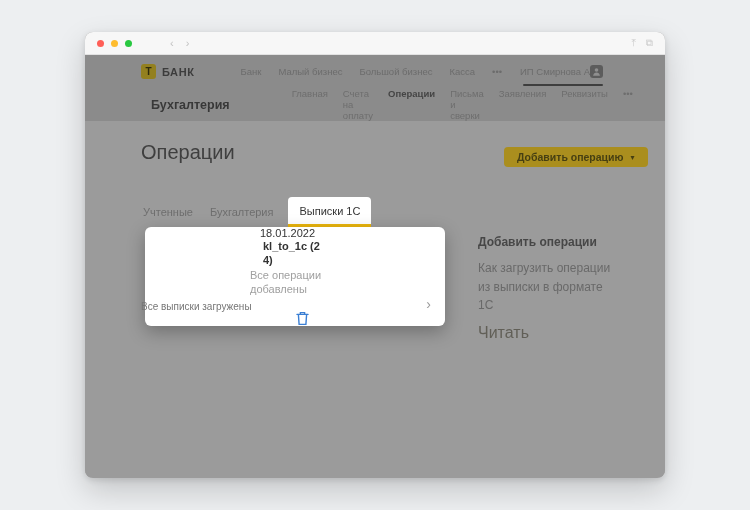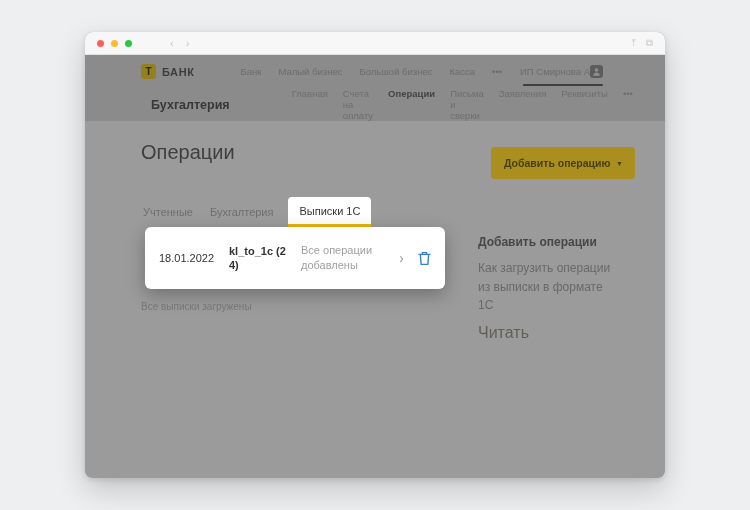--- a/index.html
+++ b/index.html
@@ -43,37 +43,37 @@
     display:flex; align-items:center; padding:0 56px; }
   .burger { width:14px; display:flex; flex-direction:column; gap:3px; }
   .burger span { height:1.6px; background:#3f3f3f; border-radius:1px; }
   .section-title { margin-left:10px; font-size:12.5px; font-weight:bold; color:#383838; }
   .subnav { display:flex; gap:15px; margin-left:62px; font-size:9.5px; color:#6e6e6e; }
   .subnav .active { color:#454545; font-weight:bold; }
 
   .page-title { position:absolute; left:56px; top:86px; font-size:20px;
     font-weight:500; color:#3f3f3f; }
 
-  .add-btn { position:absolute; left:406px; top:92px; height:32px; padding:0 13px;
+  .add-btn { position:absolute; left:419px; top:92px; height:20px; padding:0 13px;
     background:#aa8e1e; border:none; border-radius:4px; display:flex;
     align-items:center; gap:7px; font-size:10.5px; font-weight:600; color:#463f12;
     font-family:inherit; }
   .add-btn .chev { font-size:8px; }
 
   .tabs { position:absolute; left:56px; top:142px; height:30px;
     display:flex; align-items:stretch; }
   .tab { display:flex; align-items:center; font-size:11px; color:#6e6e6e;
     margin-right:13px; padding:0 2px; }
   .tab.active { background:#ffffff; color:#333333; font-weight:500;
     border-radius:4px 4px 0 0; padding:0 11px; margin-right:5px;
     border-bottom:3px solid #e9b40c; }
 
   .card { position:absolute; left:60px; top:172px; width:300px; min-height:62px;
     background:#ffffff; border-radius:6px; display:flex; align-items:center;
-    padding:0 14px; box-shadow:0 6px 18px rgba(0,0,0,.28); }
+    padding:0 14px; box-shadow:0 6px 18px rgba(0,0,0,.28);flex-direction:column; }
   .c-date { width:70px; font-size:11px; color:#333333; flex:none; }
   .c-file { width:64px; font-size:11px; font-weight:bold; color:#333333;
     word-break:break-all; line-height:1.3; flex:none; }
   .c-status { width:98px; font-size:11px; color:#a0a0a0; line-height:1.35;
     margin-left:8px; flex:none; }
   .c-chevron { margin-left:auto; color:#9a9a9a; font-size:14px; line-height:1; }
   .c-trash { margin-left:14px; display:flex; }
 
   .footer-note { position:absolute; left:56px; top:246px; font-size:10px; color:#767676; }
 

